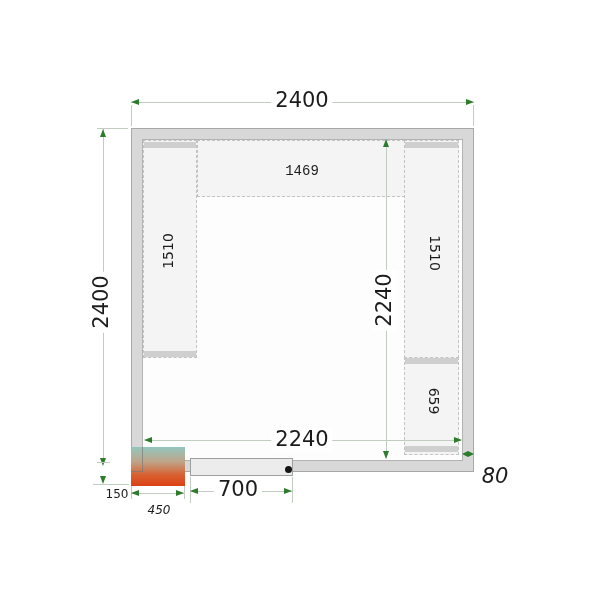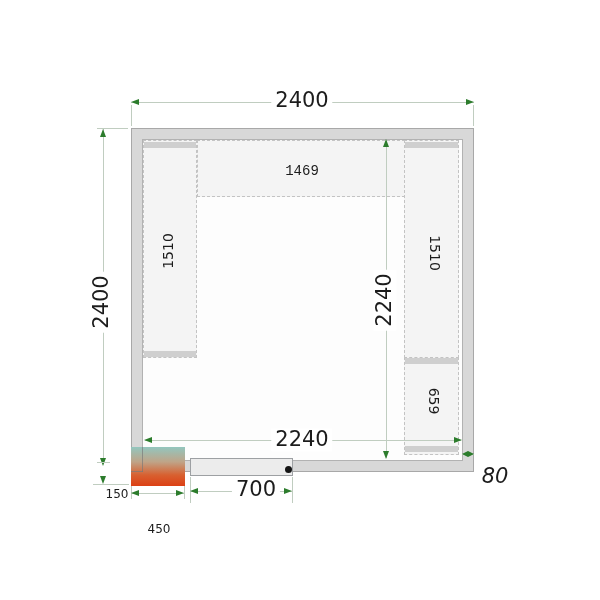--- a/index.html
+++ b/index.html
@@ -105,22 +105,22 @@
   <div class="abs hline" style="left:97px;top:462px;width:13px;"></div>
   <div class="abs hline" style="left:93px;top:484px;width:36px;"></div>
   <div class="abs ar ar-d" style="left:100px;top:476px;"></div>
   <div class="lbl sm" style="left:117px;top:477px;">150</div>
 
   <div class="abs hline" style="left:132px;top:493px;width:52px;"></div>
   <div class="abs vline" style="left:131px;top:486px;height:13px;"></div>
   <div class="abs vline" style="left:184px;top:486px;height:13px;"></div>
   <div class="abs ar ar-l" style="left:131px;top:490px;"></div>
   <div class="abs ar ar-r" style="left:176px;top:490px;"></div>
-  <div class="lbl sm" style="left:159px;top:512px;">450</div>
+  <div class="lbl sm" style="left:159px;top:493px;font-style:italic;">450</div>
 
   <div class="abs hline" style="left:191px;top:491px;width:101px;"></div>
   <div class="abs vline" style="left:190px;top:477px;height:26px;"></div>
   <div class="abs vline" style="left:292px;top:477px;height:26px;"></div>
   <div class="abs ar ar-l" style="left:190px;top:488px;"></div>
   <div class="abs ar ar-r" style="left:284px;top:488px;"></div>
-  <div class="lbl big" style="left:256px;top:490px;">700</div>
+  <div class="lbl big" style="left:238px;top:490px;">700</div>
 
 </div>
 
 </body></html>

